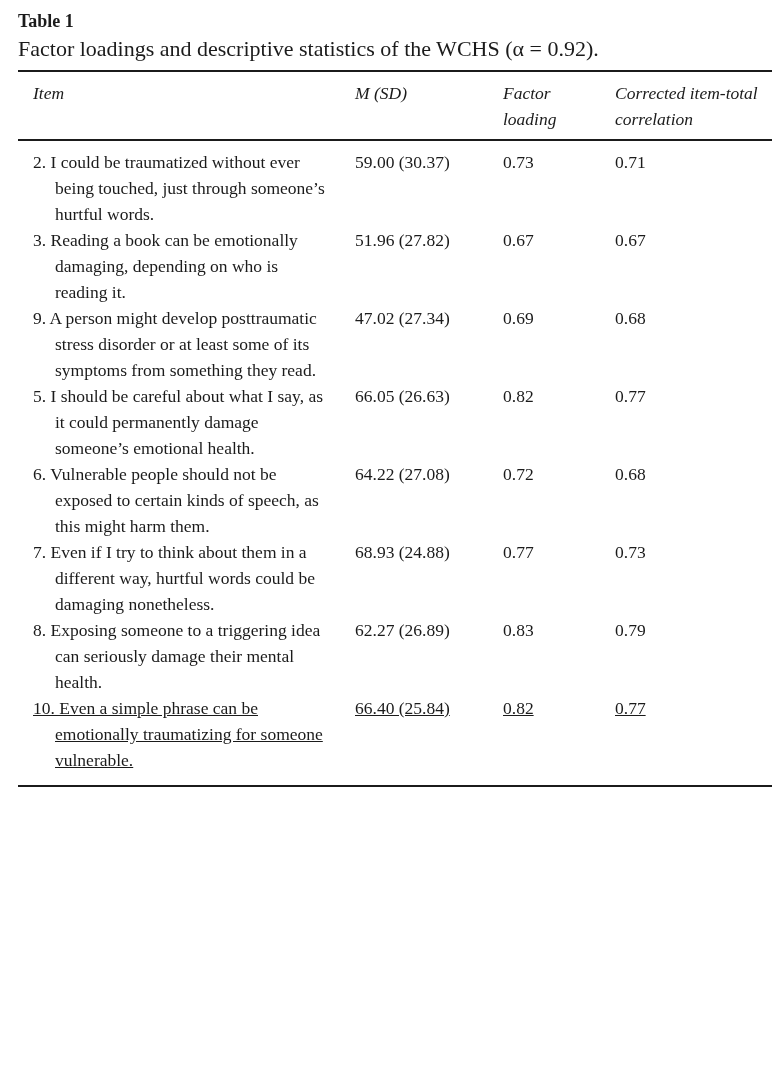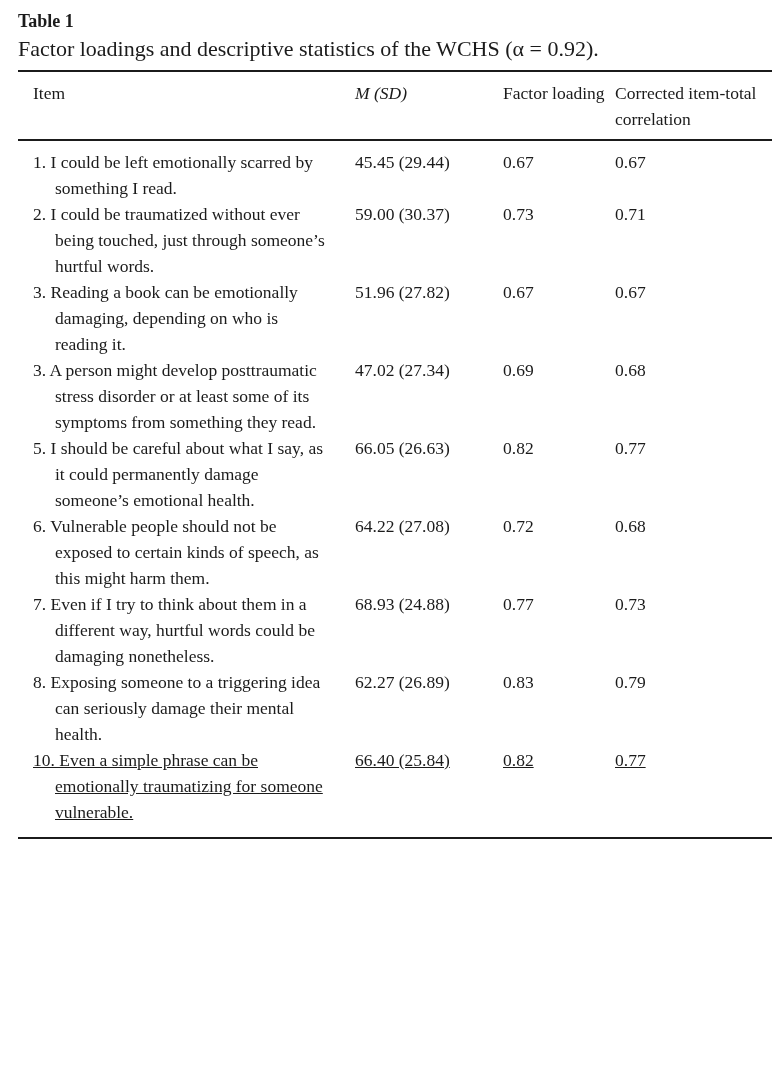--- a/index.html
+++ b/index.html
@@ -44,20 +44,21 @@
     line-height: 26px;
     text-align: left;
     vertical-align: top;
     font-weight: normal;
     padding: 0;
   }
   thead th {
     border-bottom: 2px solid #1b1b1b;
     padding-top: 8px;
     padding-bottom: 7px;
+    font-style: italic;
   }
   th.item-col, td.item-col {
     padding-left: 15px;
     padding-right: 30px;
   }
   th.msd-col { font-style: italic; }
   td.num-col, th.num-col { padding-right: 8px; }
   .item-text {
     display: block;
     padding-left: 22px;
@@ -84,45 +85,37 @@
       <tr>
         <th class="item-col">Item</th>
         <th class="msd-col num-col">M (SD)</th>
         <th class="num-col">Factor loading</th>
         <th class="num-col">Corrected item-total correlation</th>
       </tr>
     </thead>
     <tbody>
       <tr>
         <td class="item-col">
-            <span class="item-text">1. I could be left emotionally scarred by something I read.</span>
-          </td>
-        <td class="num-col">45.45 (29.44)</td>
-        <td class="num-col">0.67</td>
-        <td class="num-col">0.67</td>
-      </tr>
-      <tr>
-        <td class="item-col">
             <span class="item-text">2. I could be traumatized without ever being touched, just through someone’s hurtful words.</span>
           </td>
         <td class="num-col">59.00 (30.37)</td>
         <td class="num-col">0.73</td>
         <td class="num-col">0.71</td>
       </tr>
       <tr>
         <td class="item-col">
             <span class="item-text">3. Reading a book can be emotionally damaging, depending on who is reading it.</span>
           </td>
         <td class="num-col">51.96 (27.82)</td>
         <td class="num-col">0.67</td>
         <td class="num-col">0.67</td>
       </tr>
       <tr>
         <td class="item-col">
-            <span class="item-text">3. A person might develop posttraumatic stress disorder or at least some of its symptoms from something they read.</span>
+            <span class="item-text">9. A person might develop posttraumatic stress disorder or at least some of its symptoms from something they read.</span>
           </td>
         <td class="num-col">47.02 (27.34)</td>
         <td class="num-col">0.69</td>
         <td class="num-col">0.68</td>
       </tr>
       <tr>
         <td class="item-col">
             <span class="item-text">5. I should be careful about what I say, as it could permanently damage someone’s emotional health.</span>
           </td>
         <td class="num-col">66.05 (26.63)</td>

